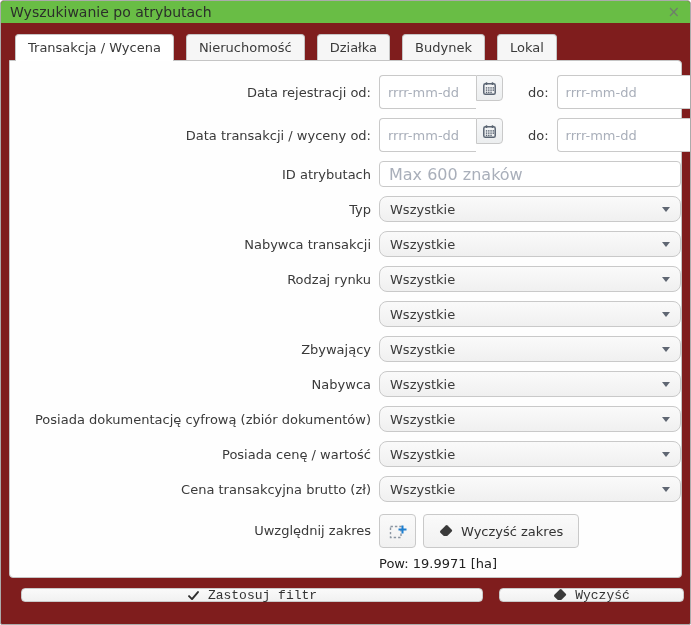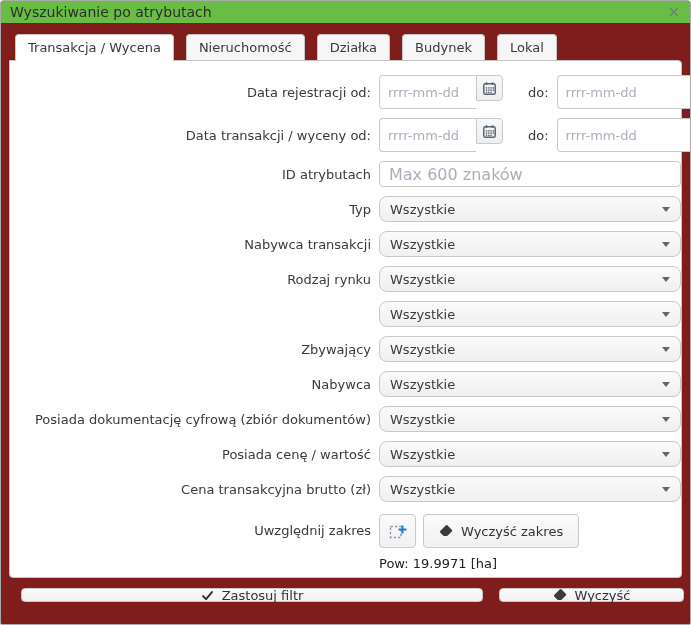--- a/index.html
+++ b/index.html
@@ -158,21 +158,21 @@
   }
   .btn.icon-only { width: 37px; padding: 0; margin-right: 7px; }
   .btn .btn-icon { margin-right: 8px; display: inline-flex; }
   .area-info { margin-top: 8px; color: #222; }
   
   .footer {
     display: flex;
     justify-content: space-between;
     padding: 10px 6px 0 20px;
   }
-  .footer .btn { height: 14px; }
+  .footer .btn { height: 14px; font-family: Liberation Mono, monospace; }
   .btn.apply { width: 462px; }
   .btn.clear { width: 185px; }
 </style>
 </head>
 <body>
 
 <div class="dialog">
 
   <div class="titlebar">
     <span class="title">Wyszukiwanie po atrybutach</span>

